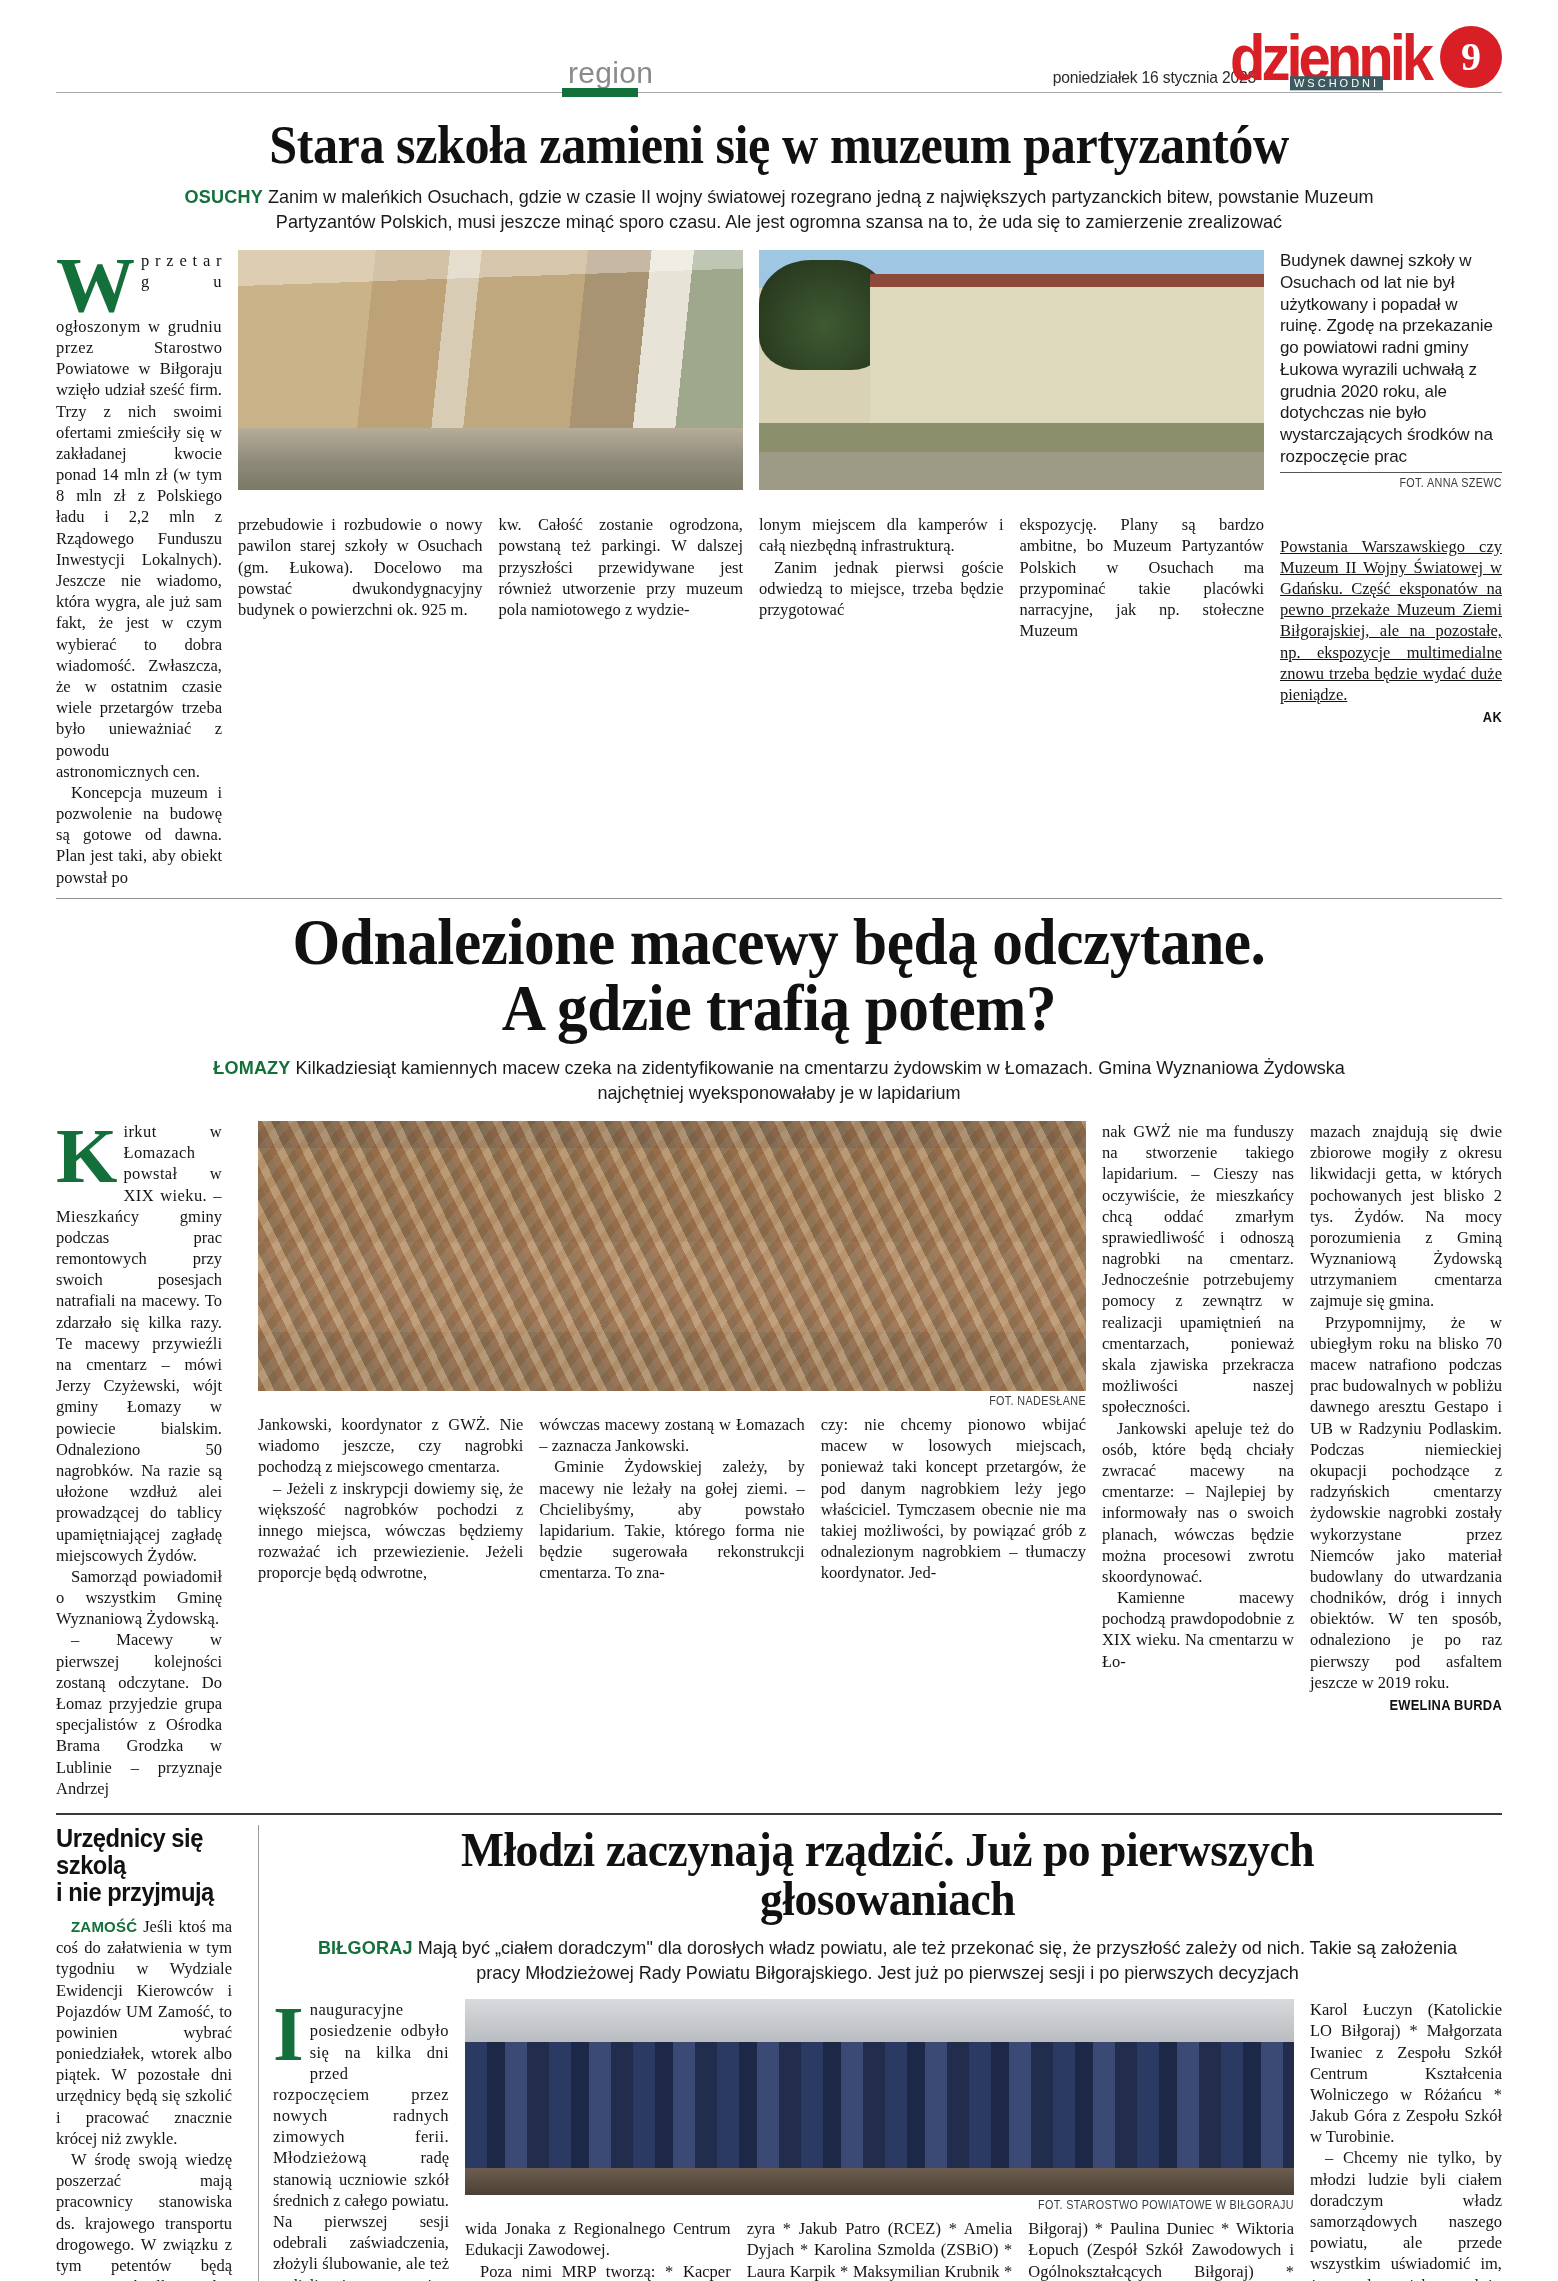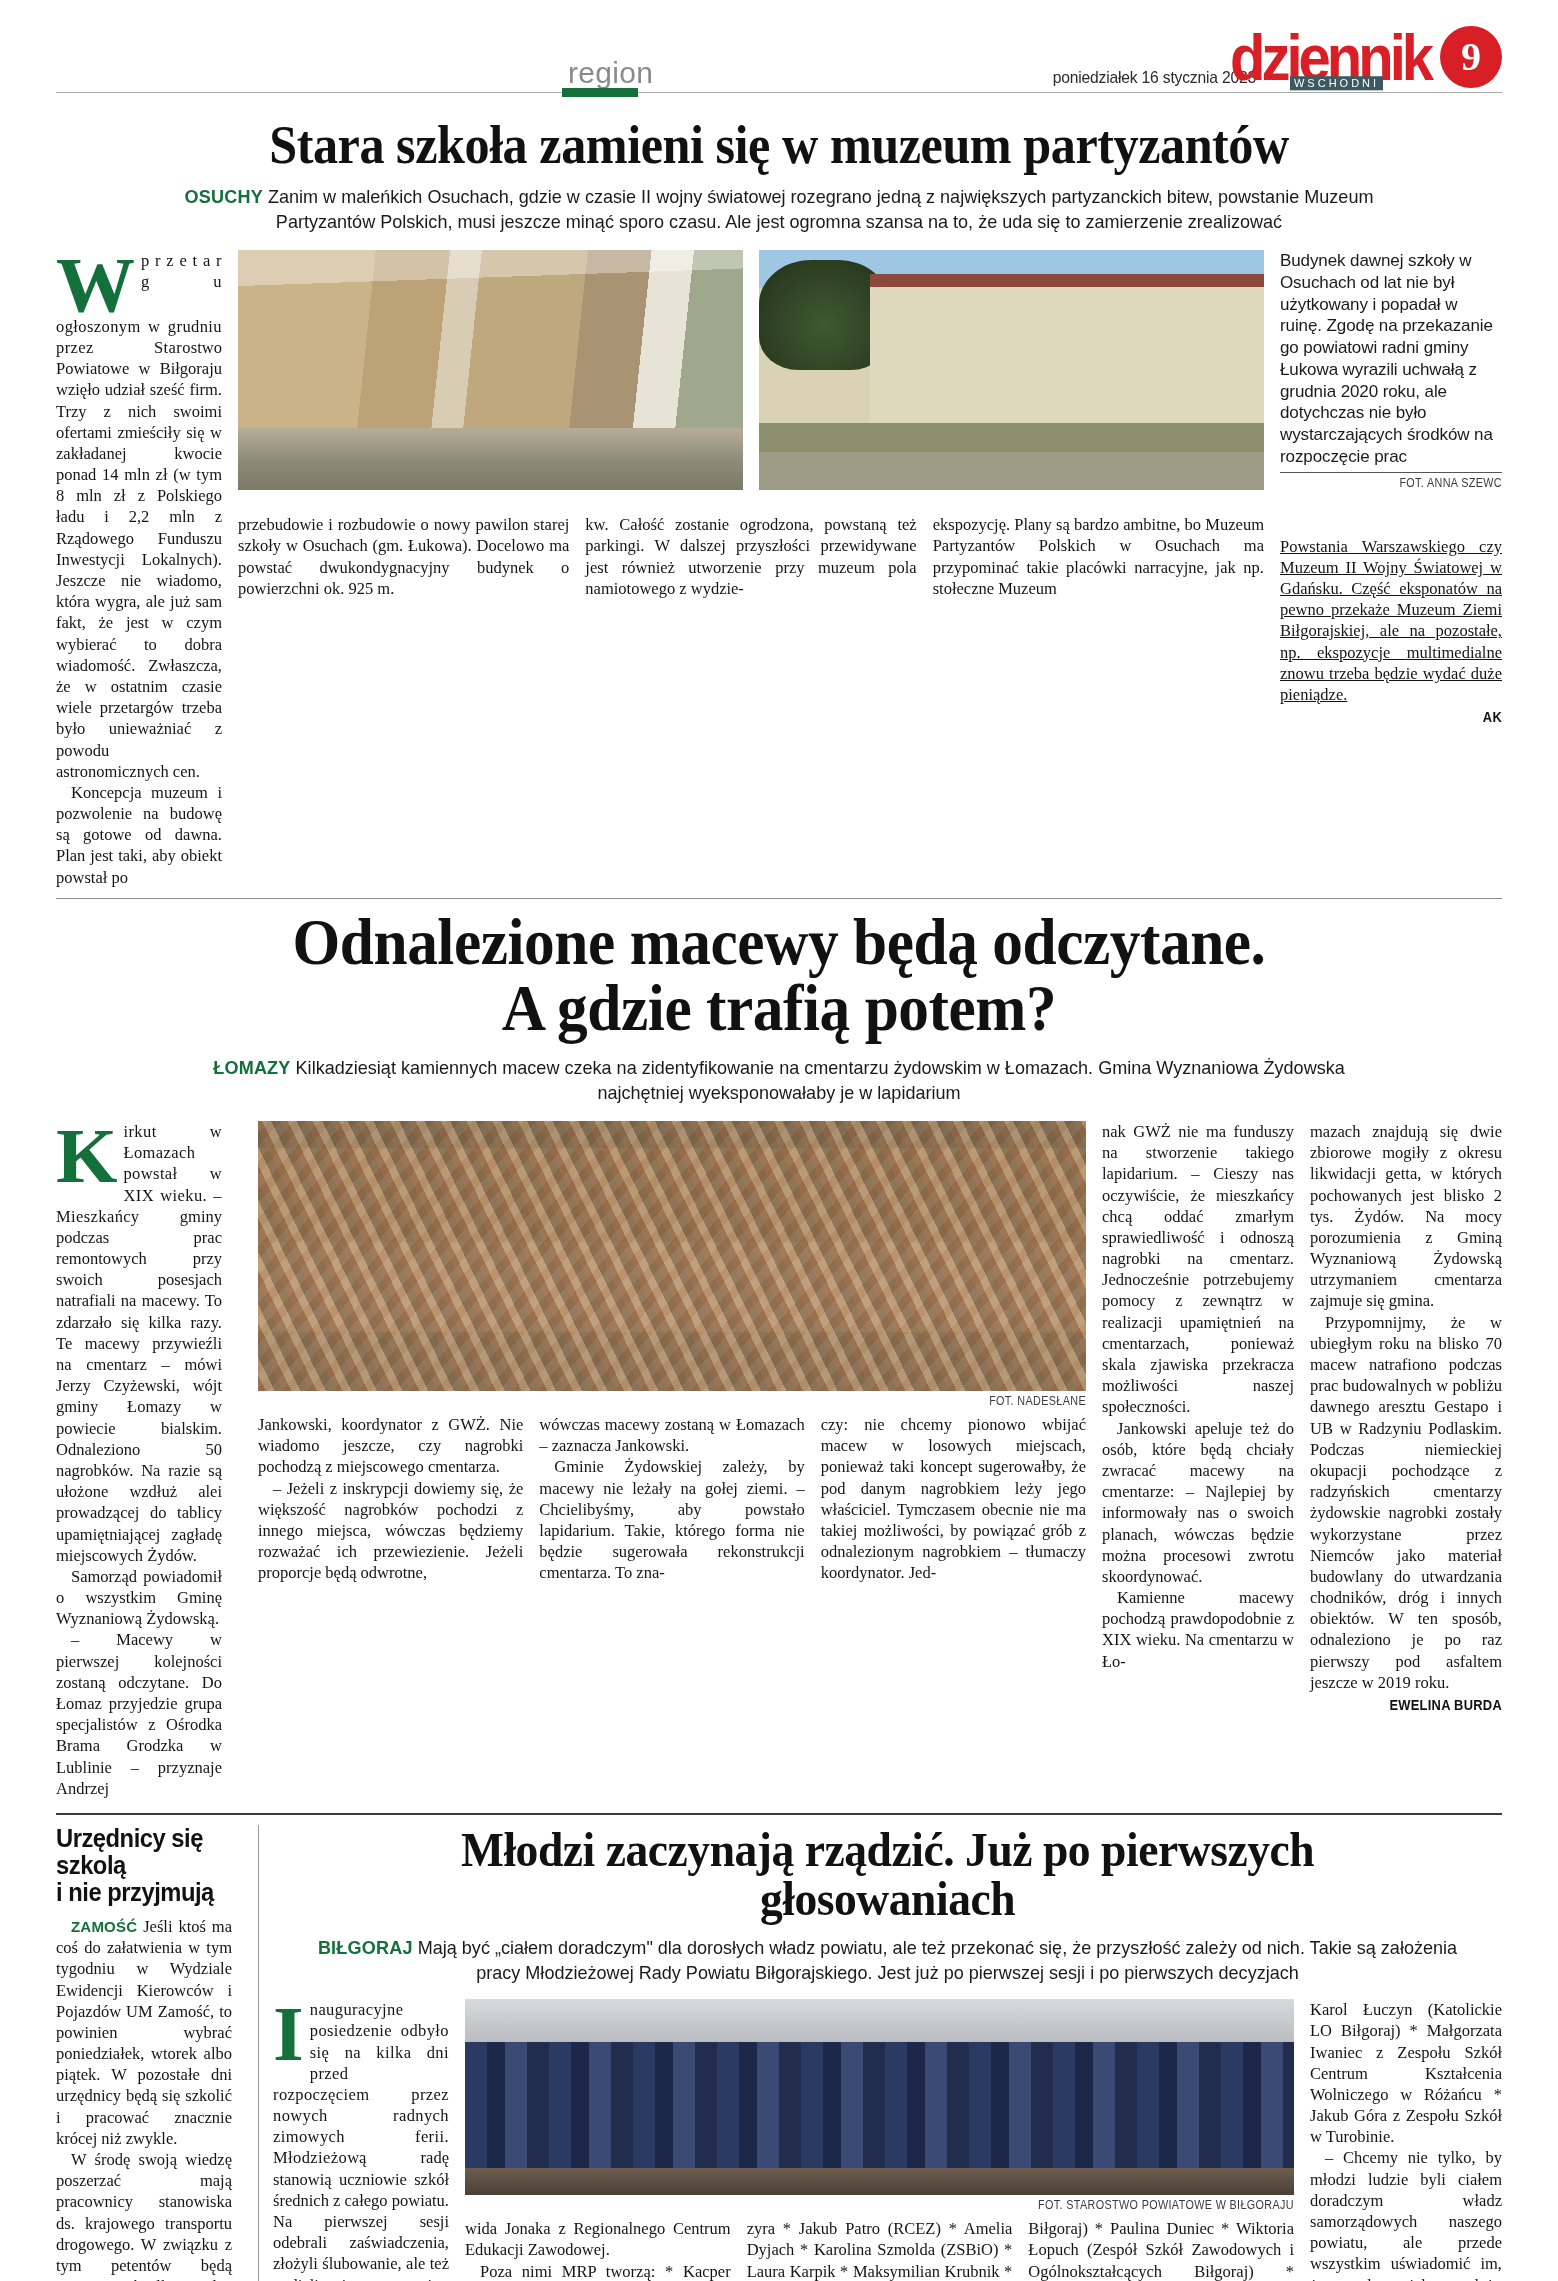--- a/index.html
+++ b/index.html
@@ -204,20 +204,26 @@
               <p class="noind">przebudowie i rozbudowie o nowy pawilon starej szkoły w Osuchach (gm. Łukowa). Docelowo ma powstać dwukondygnacyjny budynek o powierzchni ok. 925 m.</p>
             </div>
           </div>
           <div class="col">
             <div class="bodytext">
               <p class="noind">kw. Całość zostanie ogrodzona, powstaną też parkingi. W dalszej przyszłości przewidywane jest również utworzenie przy muzeum pola namiotowego z wydzie-</p>
             </div>
           </div>
           <div class="col">
             <div class="bodytext">
+              <p class="noind">lonym miejscem dla kamperów i całą niezbędną infrastrukturą.</p>
+              <p>Zanim jednak pierwsi goście odwiedzą to miejsce, trzeba będzie przygotować</p>
+            </div>
+          </div>
+          <div class="col">
+            <div class="bodytext">
               <p class="noind">ekspozycję. Plany są bardzo ambitne, bo Muzeum Partyzantów Polskich w Osuchach ma przypominać takie placówki narracyjne, jak np. stołeczne Muzeum</p>
             </div>
           </div>
         </div>
       </div>
 
       <div class="col" style="flex:0 0 222px;">
         <div class="capt">Budynek dawnej szkoły w Osuchach od lat nie był użytkowany i popadał w ruinę. Zgodę na przekazanie go powiatowi radni gminy Łukowa wyrazili uchwałą z grudnia 2020 roku, ale dotychczas nie było wystarczających środków na rozpoczęcie prac</div>
         <div class="capt-rule"></div>
         <div class="cred">FOT. ANNA SZEWC</div>
@@ -263,21 +269,21 @@
             </div>
           </div>
           <div class="col">
             <div class="bodytext">
               <p class="noind">wówczas macewy zostaną w Łomazach – zaznacza Jankowski.</p>
               <p>Gminie Żydowskiej zależy, by macewy nie leżały na gołej ziemi. – Chcielibyśmy, aby powstało lapidarium. Takie, którego forma nie będzie sugerowała rekonstrukcji cmentarza. To zna-</p>
             </div>
           </div>
           <div class="col">
             <div class="bodytext">
-              <p class="noind">czy: nie chcemy pionowo wbijać macew w losowych miejscach, ponieważ taki koncept sugerowałby, że pod danym nagrobkiem leży jego właściciel. Tymczasem obecnie nie ma takiej możliwości, by powiązać grób z odnalezionym nagrobkiem – tłumaczy koordynator. Jed-</p>
+              <p class="noind">czy: nie chcemy pionowo wbijać macew w losowych miejscach, ponieważ taki koncept przetargów, że pod danym nagrobkiem leży jego właściciel. Tymczasem obecnie nie ma takiej możliwości, by powiązać grób z odnalezionym nagrobkiem – tłumaczy koordynator. Jed-</p>
             </div>
           </div>
         </div>
       </div>
 
       <div class="col" style="flex:0 0 192px;">
         <div class="bodytext">
           <p class="noind">nak GWŻ nie ma funduszy na stworzenie takiego lapidarium. – Cieszy nas oczywiście, że mieszkańcy chcą oddać zmarłym sprawiedliwość i odnoszą nagrobki na cmentarz. Jednocześnie potrzebujemy pomocy z zewnątrz w realizacji upamiętnień na cmentarzach, ponieważ skala zjawiska przekracza możliwości naszej społeczności.</p>
           <p>Jankowski apeluje też do osób, które będą chciały zwracać macewy na cmentarze: – Najlepiej by informowały nas o swoich planach, wówczas będzie można procesowi zwrotu skoordynować.</p>
           <p>Kamienne macewy pochodzą prawdopodobnie z XIX wieku. Na cmentarzu w Ło-</p>

